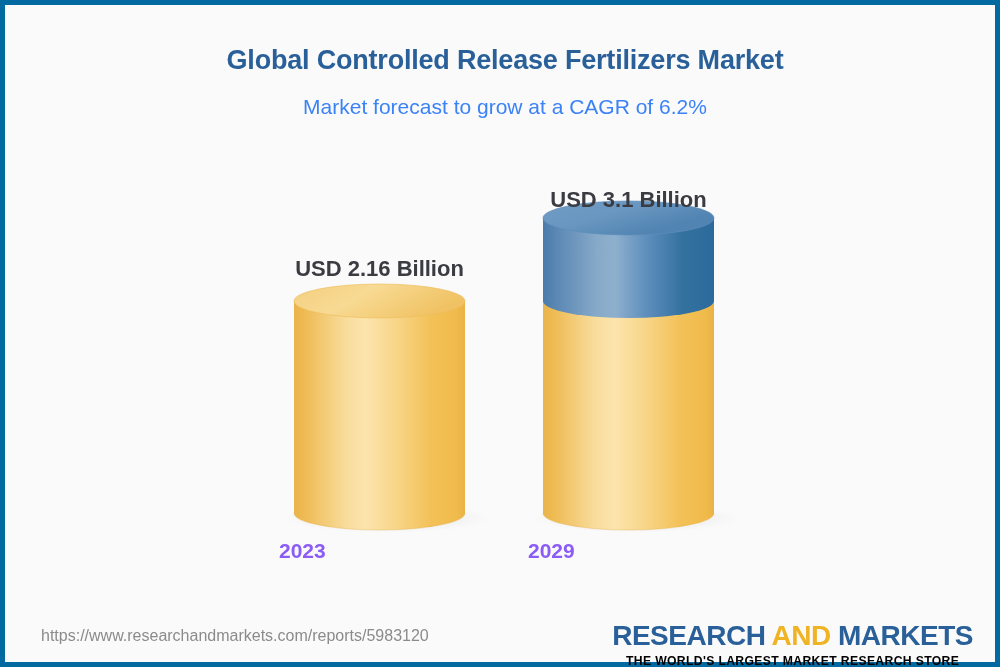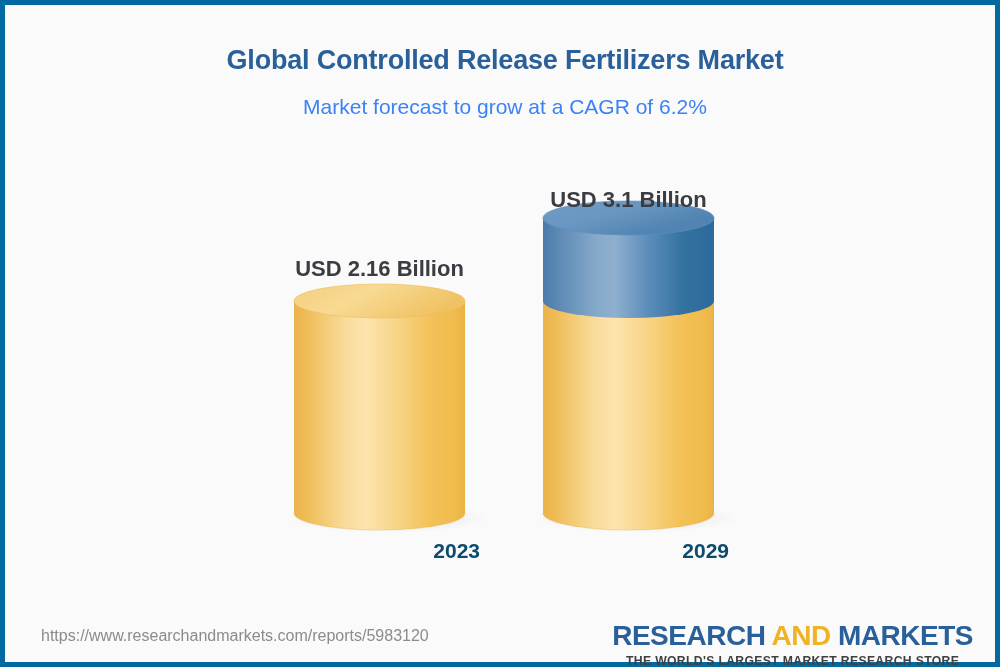--- a/index.html
+++ b/index.html
@@ -58,24 +58,24 @@
   .val-label {
     position: absolute;
     text-align: center;
     font-size: 22px;
     font-weight: bold;
     color: #3b3b42;
     white-space: nowrap;
   }
   .cat-label {
     position: absolute;
-    text-align: right;
+    text-align: left;
     font-size: 21px;
     font-weight: bold;
-    color: #0c4a6e;
+    color: #8b5cf6;
     white-space: nowrap;
   }
 
   
   #url {
     position: absolute;
     left: 36px;
     top: 622px;
     font-size: 16px;
     color: #8b8b8b;
@@ -95,21 +95,21 @@
     font-weight: bold;
     color: #2a6099;
     letter-spacing: -0.5px;
     white-space: nowrap;
   }
   #logo-main .gold { color: #f0b323; }
   #logo-tag {
     margin-top: 5px;
     font-size: 12.2px;
     font-weight: bold;
-    color: #404040;
+    color: #000000;
     letter-spacing: 0.35px;
     white-space: nowrap;
   }
 </style>
 </head>
 <body>
 
 <div id="canvas">
 
   <div id="title">Global Controlled Release Fertilizers Market</div>

